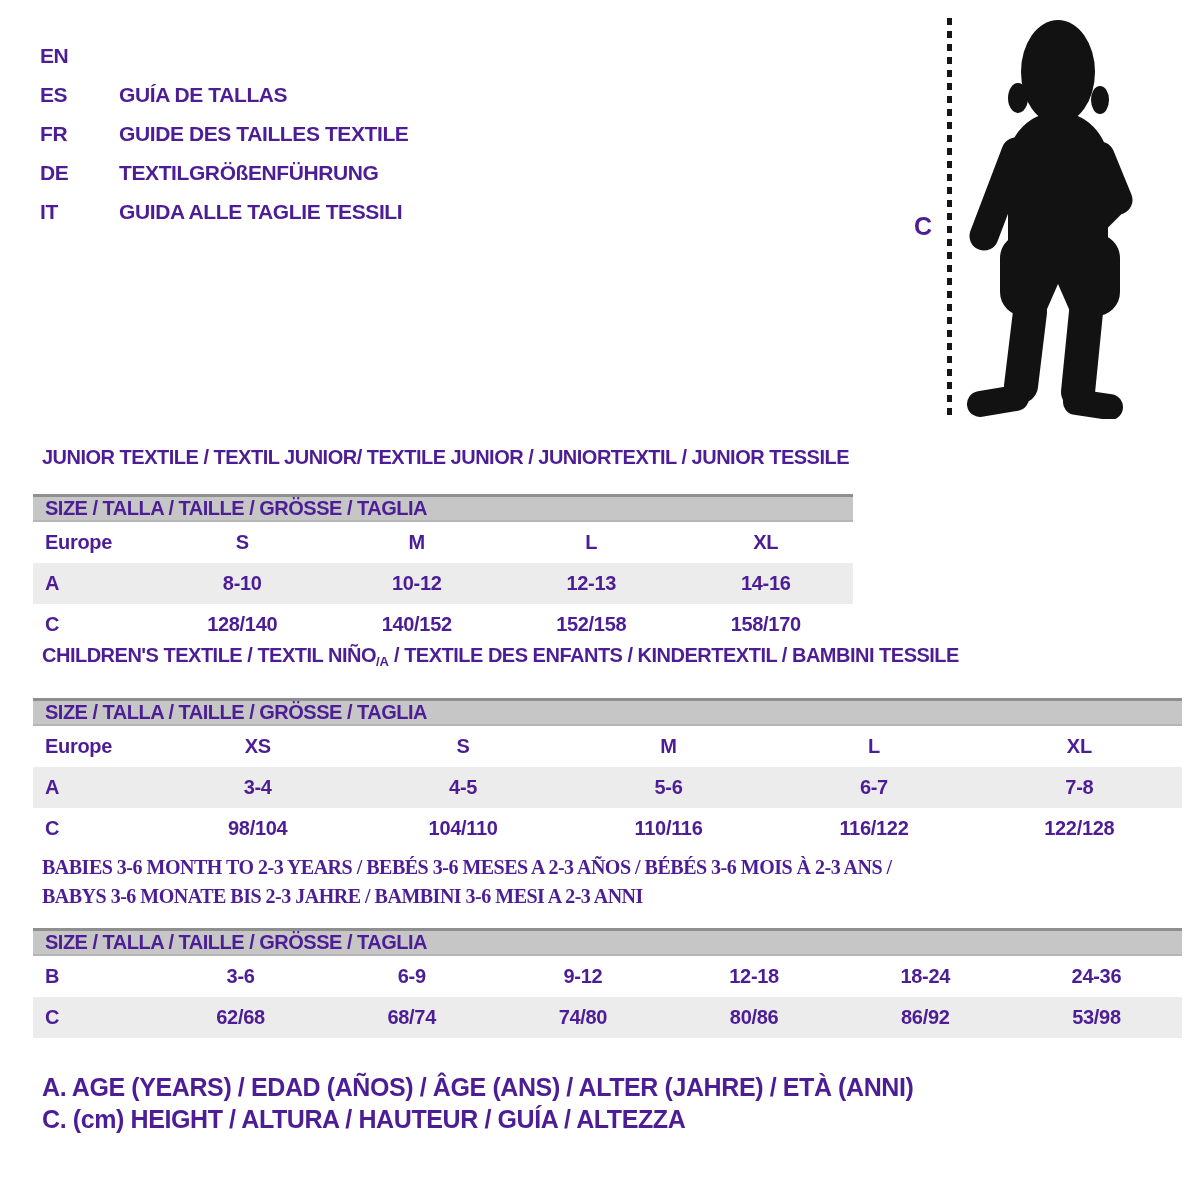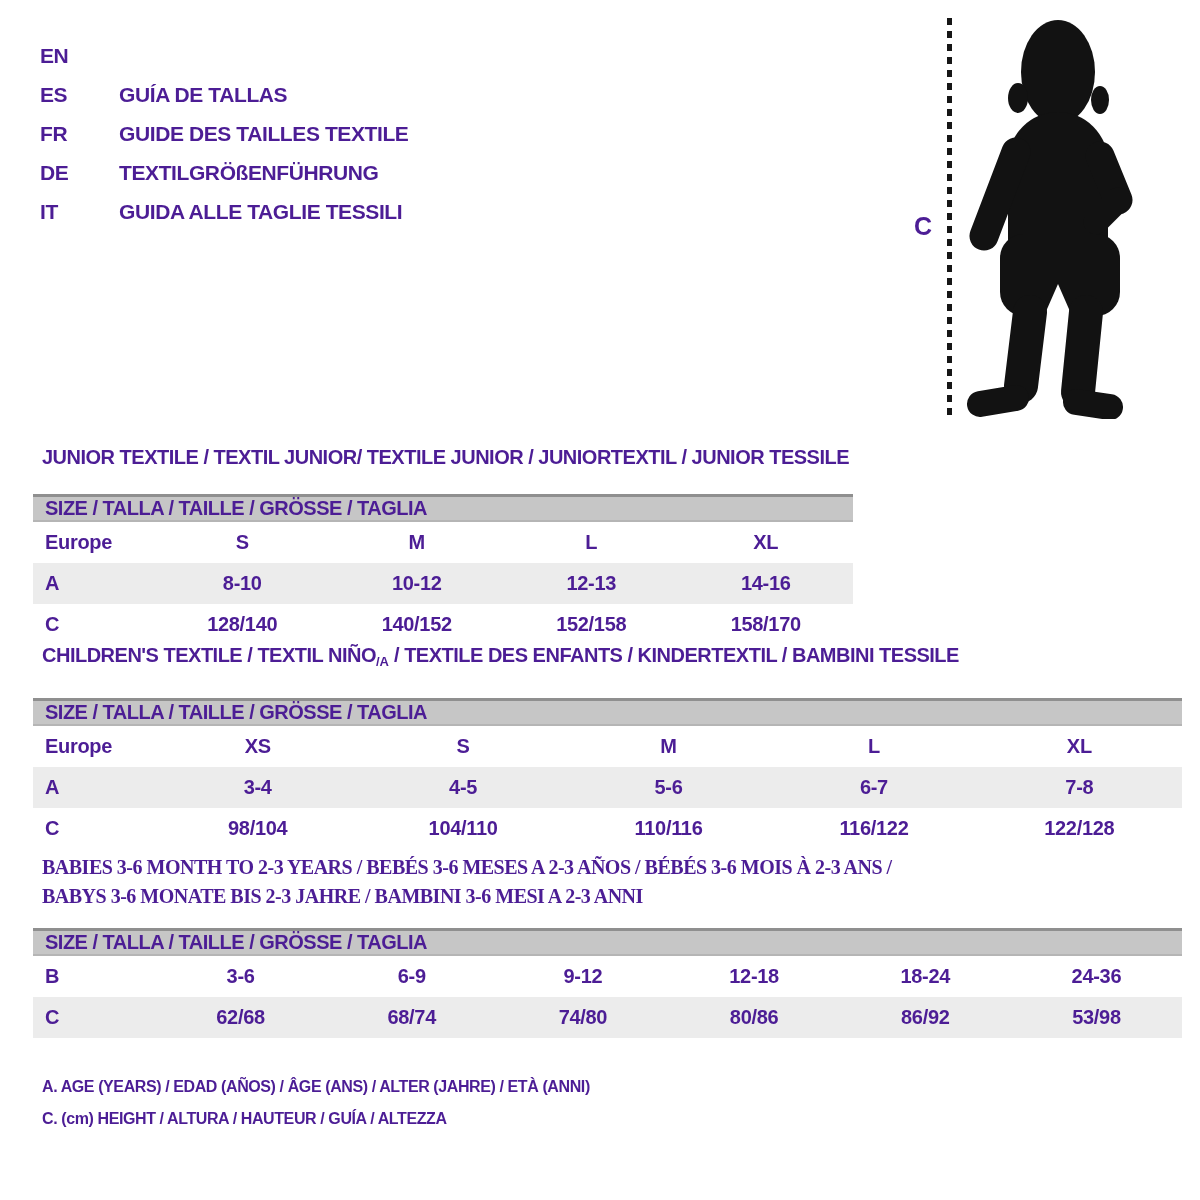--- a/index.html
+++ b/index.html
@@ -33,21 +33,21 @@
     border-top:3px solid #8f8f8f;border-bottom:2px solid #b5b5b5;
     display:flex;align-items:center;padding-left:12px;
     font-size:20px;font-weight:bold;letter-spacing:-0.5px;}
   .trow{display:flex;height:41px;align-items:center;
     font-size:20px;font-weight:bold;letter-spacing:-0.3px;}
   .trow.shaded{background:#ececec;}
   .tlabel{width:122px;padding-left:12px;box-sizing:border-box;flex:none;}
   .tcell{flex:1;text-align:center;white-space:nowrap;}
   
   .notes{position:absolute;left:42px;top:1071px;}
-  .note{font-size:16px;font-weight:bold;line-height:32px;letter-spacing:-0.4px;white-space:nowrap;}
+  .note{font-size:25px;font-weight:bold;line-height:32px;letter-spacing:-0.4px;white-space:nowrap;}
 </style>
 </head>
 <body>
 
 <div class="page">
 
   <div class="lang-block">
       <div class="lang-row">
         <span class="lang-code">EN</span>
       </div>

